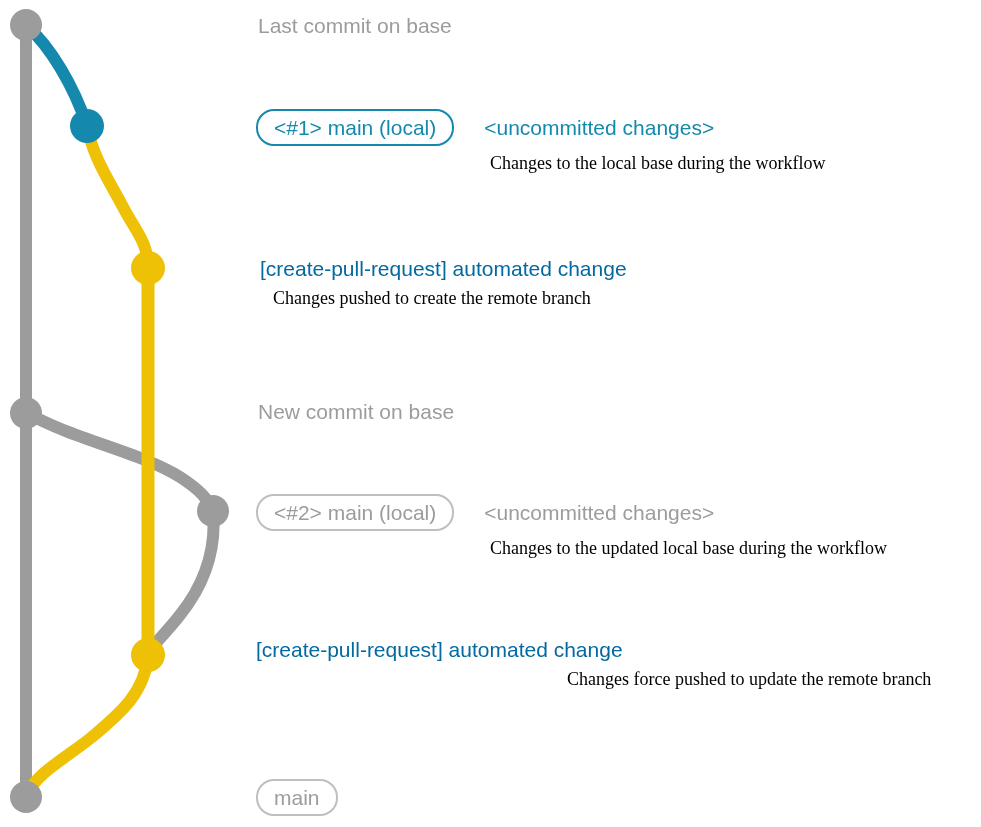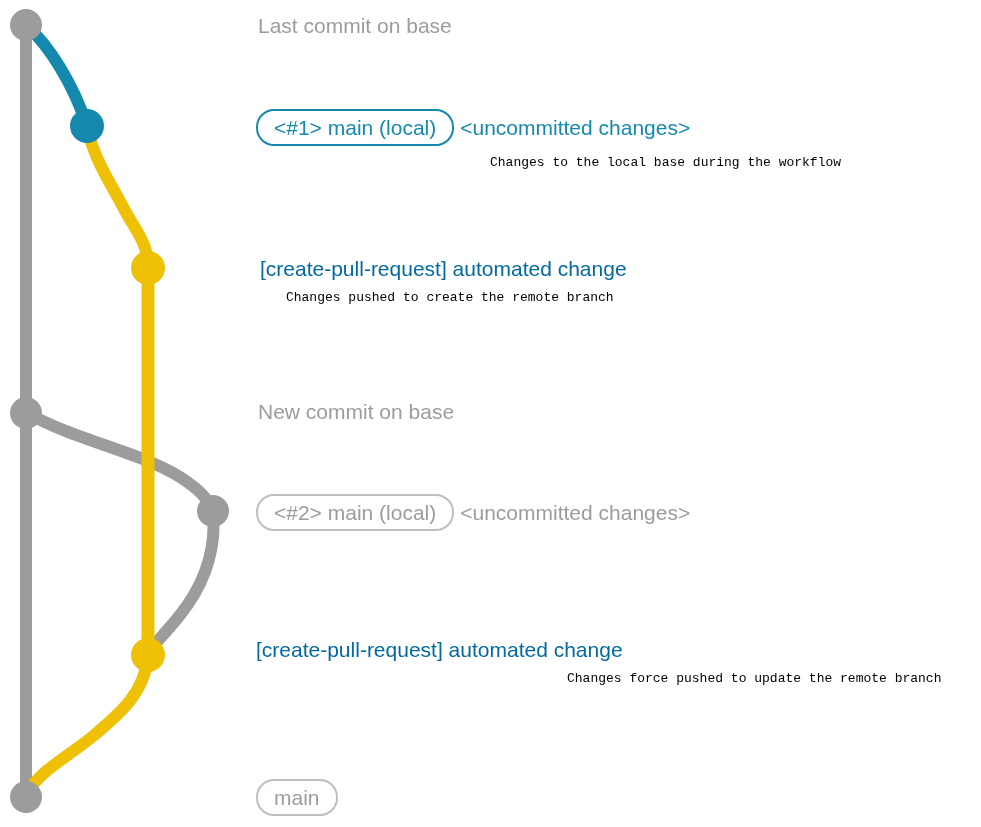--- a/index.html
+++ b/index.html
@@ -7,21 +7,21 @@
     position:relative;
     width:981px;
     height:827px;
     background:#ffffff;
     overflow:hidden;
     font-family:"Liberation Sans", sans-serif;
   }
   svg.graph { position:absolute; left:0; top:0; }
 
   .row { position:absolute; }
-  .line1 { display:flex; align-items:center; gap:6px; }
+  .line1 { display:flex; align-items:center; gap:30px; }
 
   .badge {
     display:inline-block;
     border:2px solid;
     border-radius:18px;
     padding:4px 16px;
     font-size:21px;
     line-height:25px;
     white-space:nowrap;
     background:#ffffff;
@@ -31,27 +31,26 @@
   .badge.yellow { color:#eec107; border-color:#eec107; }
 
   .note { font-size:21px; line-height:25px; white-space:nowrap; }
   .note.teal   { color:#1589ad; }
   .note.gray   { color:#9c9c9c; }
   .note.yellow { color:#0369a1; }
 
   .plain { font-size:21px; line-height:26px; color:#9c9c9c; white-space:nowrap; }
 
   .caption {
-    font-family:Liberation Mono, monospace;
-    font-size:13px;
+    font-family:Liberation Serif, serif;
+    font-size:18px;
     line-height:22px;
     color:#000000;
     margin-top:6px;
     white-space:nowrap;
-    text-align:center;
   }
 
   #row-last  { left:258px; top:13px;text-align:center; }
   #row-main1 { left:256px; top:109px; }
   #row-main1 .caption { margin-left:234px; }
   #row-auto1 { left:260px; top:256px; }
   #row-auto1 .caption { margin-left:13px; }
   #row-new   { left:258px; top:399px; }
   #row-main2 { left:256px; top:494px; }
   #row-main2 .caption { margin-left:234px; }
@@ -117,20 +116,21 @@
 
   <div class="row" id="row-new">
     <div class="plain">New commit on base</div>
   </div>
 
   <div class="row" id="row-main2">
     <div class="line1">
       <span class="badge gray">&lt;#2&gt; main (local)</span>
       <span class="note gray">&lt;uncommitted changes&gt;</span>
     </div>
+    <div class="caption">Changes to the updated local base during the workflow</div>
   </div>
 
   <div class="row" id="row-patch">
     <div class="line1">
       <span class="note yellow">[create-pull-request] automated change</span>
     </div>
     <div class="caption">Changes force pushed to update the remote branch</div>
   </div>
 
   <div class="row" id="row-merge">

